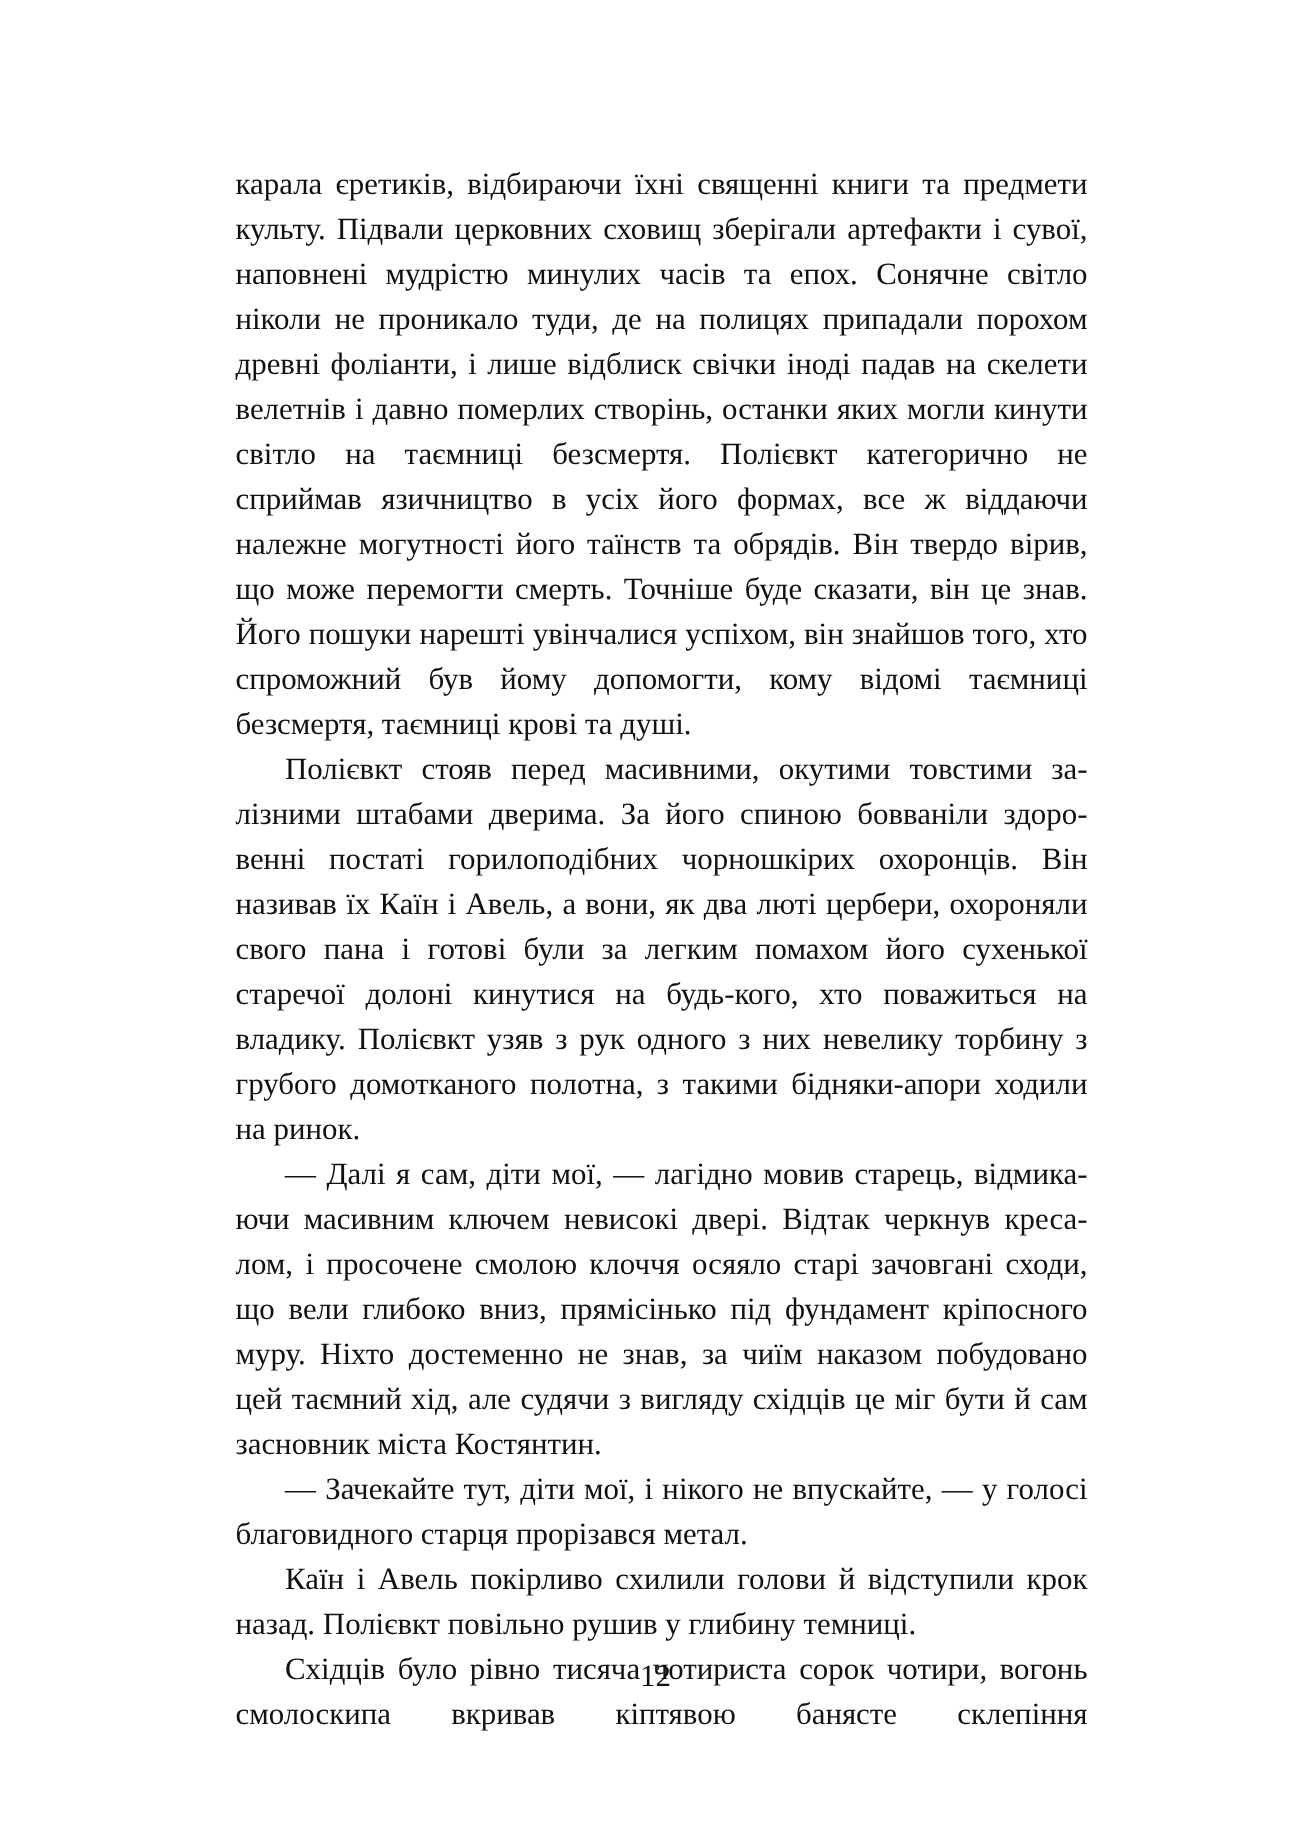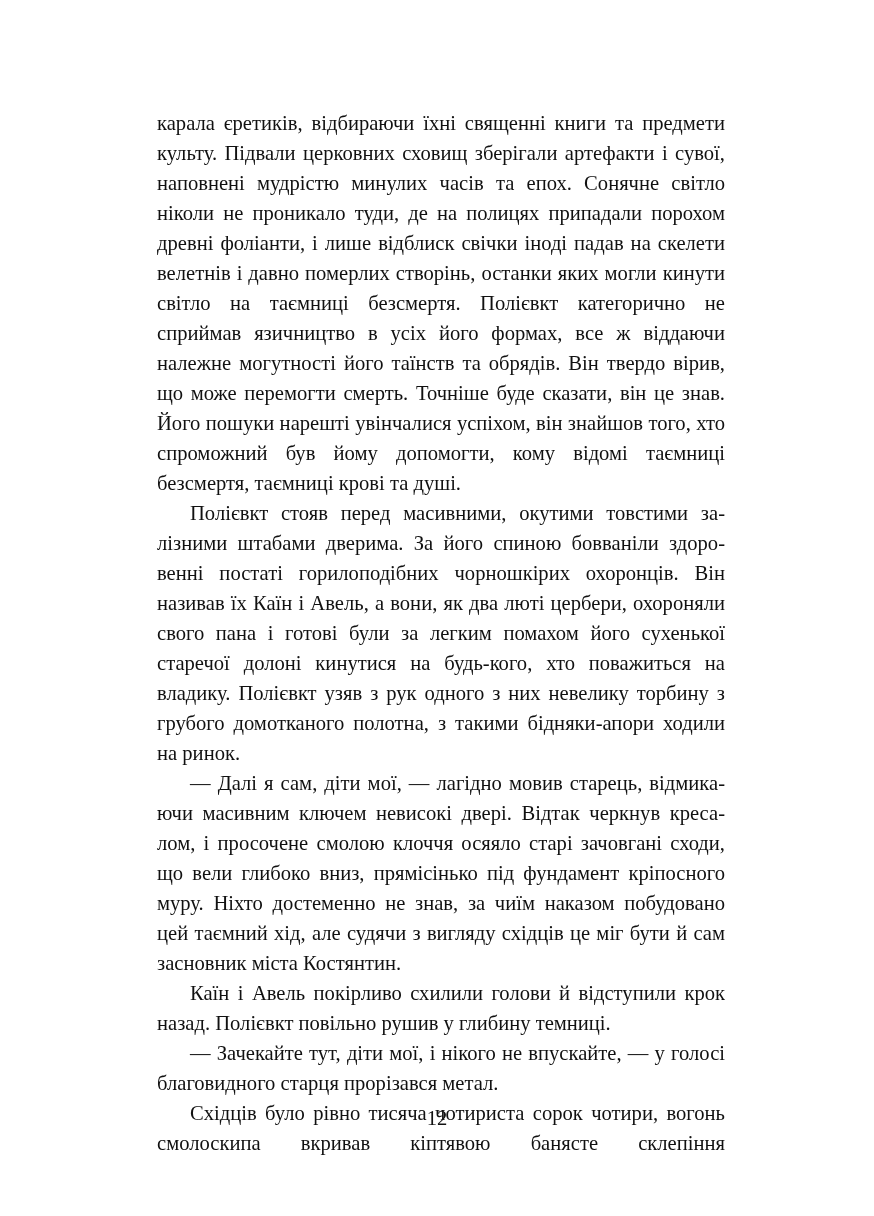--- a/index.html
+++ b/index.html
@@ -64,23 +64,23 @@
 
   <div class="text-block">
 
     <p class="para">карала єретиків, відбираючи їхні священні книги та предме­ти культу. Підвали церковних сховищ зберігали артефакти і сувої, наповнені мудрістю минулих часів та епох. Сонячне світло ніколи не проникало туди, де на полицях припадали порохом древні фоліанти, і лише відблиск свічки іноді падав на скелети велетнів і давно померлих створінь, останки яких могли кинути світло на таємниці безсмертя. Полієвкт катего­рично не сприймав язичництво в усіх його формах, все ж від­даючи належне могутності його таїнств та обрядів. Він твердо вірив, що може перемогти смерть. Точніше буде сказати, він це знав. Його пошуки нарешті увінчалися успіхом, він знай­шов того, хто спроможний був йому допомогти, кому відомі таємниці безсмертя, таємниці крові та душі.</p>
 
     <p class="para indent">Полієвкт стояв перед масивними, окутими товстими за­лізними штабами дверима. За його спиною бовваніли здоро­венні постаті горилоподібних чорношкірих охоронців. Він називав їх Каїн і Авель, а вони, як два люті цербери, охоро­няли свого пана і готові були за легким помахом його сухень­кої старечої долоні кинутися на будь-кого, хто поважиться на владику. Полієвкт узяв з рук одного з них невелику торбину з грубого домотканого полотна, з такими бідняки-апори хо­дили на ринок.</p>
 
     <p class="para indent">— Далі я сам, діти мої, — лагідно мовив старець, відмика­ючи масивним ключем невисокі двері. Відтак черкнув креса­лом, і просочене смолою клоччя осяяло старі зачовгані сходи, що вели глибоко вниз, прямісінько під фундамент кріпосного муру. Ніхто достеменно не знав, за чиїм наказом побудовано цей таємний хід, але судячи з вигляду східців це міг бути й сам засновник міста Костянтин.</p>
 
 
+    <p class="para indent">— Зачекайте тут, діти мої, і нікого не впускайте, — у голо­сі благовидного старця прорізався метал.</p>
+
     <p class="para indent">Каїн і Авель покірливо схилили голови й відступили крок назад. Полієвкт повільно рушив у глибину темниці.</p>
-
-    <p class="para indent">— Зачекайте тут, діти мої, і нікого не впускайте, — у голо­сі благовидного старця прорізався метал.</p>
 
     <p class="para indent last-justify">Східців було рівно тисяча чотириста сорок чотири, вогонь смолоскипа вкривав кіптявою банясте склепіння</p>
 
   </div>
 
   <div class="page-number">12</div>
 
 </div>
 
 </body></html>

